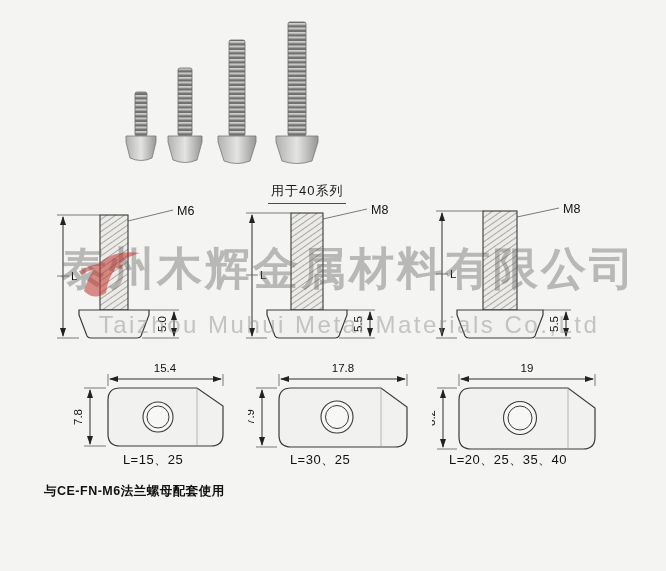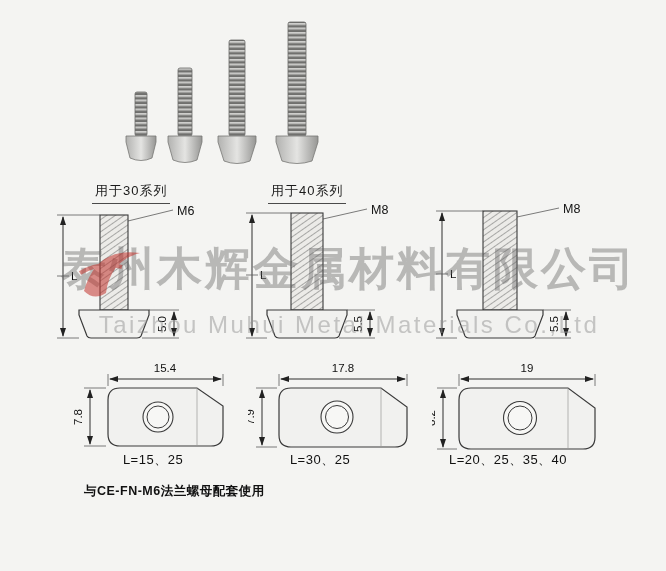--- a/index.html
+++ b/index.html
@@ -7,21 +7,21 @@
   .page{position:relative;width:666px;height:571px;background:#f4f4f2;margin:0 auto;overflow:hidden;}
   .series-label{position:absolute;font-size:13px;color:#1a1a1a;padding:0 3px 3px;border-bottom:1px solid #4a4a4a;letter-spacing:1px;z-index:2;}
   .drawing{position:absolute;z-index:1;}
   .thin{stroke:#5a5a5a;stroke-width:0.8;fill:none;}
   .dim{stroke:#2f2f2f;stroke-width:1;fill:none;}
   .outline{fill:#f1f1ef;stroke:#3a3a3a;stroke-width:1.2;}
   svg text{font-family:"Liberation Sans",sans-serif;}
   .dim-text{font-size:11.5px;fill:#111;}
   .callout-text{font-size:12.5px;fill:#111;}
   .l-label{position:absolute;font-size:13px;color:#111;text-align:center;letter-spacing:0.5px;z-index:2;}
-  .note{position:absolute;font-size:12.5px;font-weight:bold;color:#111;letter-spacing:0.5px;z-index:2;margin-left:40px;}
+  .note{position:absolute;font-size:12.5px;font-weight:bold;color:#111;letter-spacing:0.5px;z-index:2;}
   .watermark{position:absolute;left:16px;top:239px;width:100%;text-align:center;pointer-events:none;z-index:6;}
   .wm-cn{font-size:45px;font-weight:bold;color:rgba(100,100,100,0.42);letter-spacing:3px;white-space:nowrap;}
   .wm-en{margin-top:12px;font-size:24px;color:rgba(148,148,148,0.5);letter-spacing:2.5px;white-space:nowrap;}
   .wm-logo{position:absolute;left:58px;top:0px;opacity:0.55;}
 </style>
 </head>
 <body>
 
 <div class="page">
 
@@ -62,21 +62,20 @@
     <g>
       <rect x="124" y="26" width="16" height="96" rx="2" fill="url(#thr)" stroke="#6a6a68" stroke-width="0.8"></rect>
       <path d="M113,122 H151 V128 L145,147 Q132,152 119,147 L113,128 Z" fill="url(#steel)" stroke="#777775" stroke-width="0.8"></path>
     </g>
     <g>
       <rect x="183" y="8" width="18" height="114" rx="2" fill="url(#thr)" stroke="#6a6a68" stroke-width="0.8"></rect>
       <path d="M171,122 H213 V128 L207,147 Q192,152 177,147 L171,128 Z" fill="url(#steel)" stroke="#777775" stroke-width="0.8"></path>
     </g>
   </svg>
 
-  <div class="series-label" style="left:92px;top:182px">用于30系列</div>
   <div class="series-label" style="left:268px;top:182px">用于40系列</div>
 
   <svg class="drawing" style="left:45px;top:203px" width="200" height="150">
     <g>
       <line x1="83" y1="18" x2="128" y2="7" class="thin"></line>
       <text class="callout-text" x="132" y="12">M6</text>
     </g>
     <rect x="55" y="12" width="28" height="95" fill="url(#hatch)" stroke="#3a3a3a" stroke-width="1.1"></rect>
     <path class="outline" d="M34,107 L104,107 L104,112 L96,133 Q95,135 92,135 L46,135 Q43,135 42,133 L34,112 Z"></path>
     <g>

